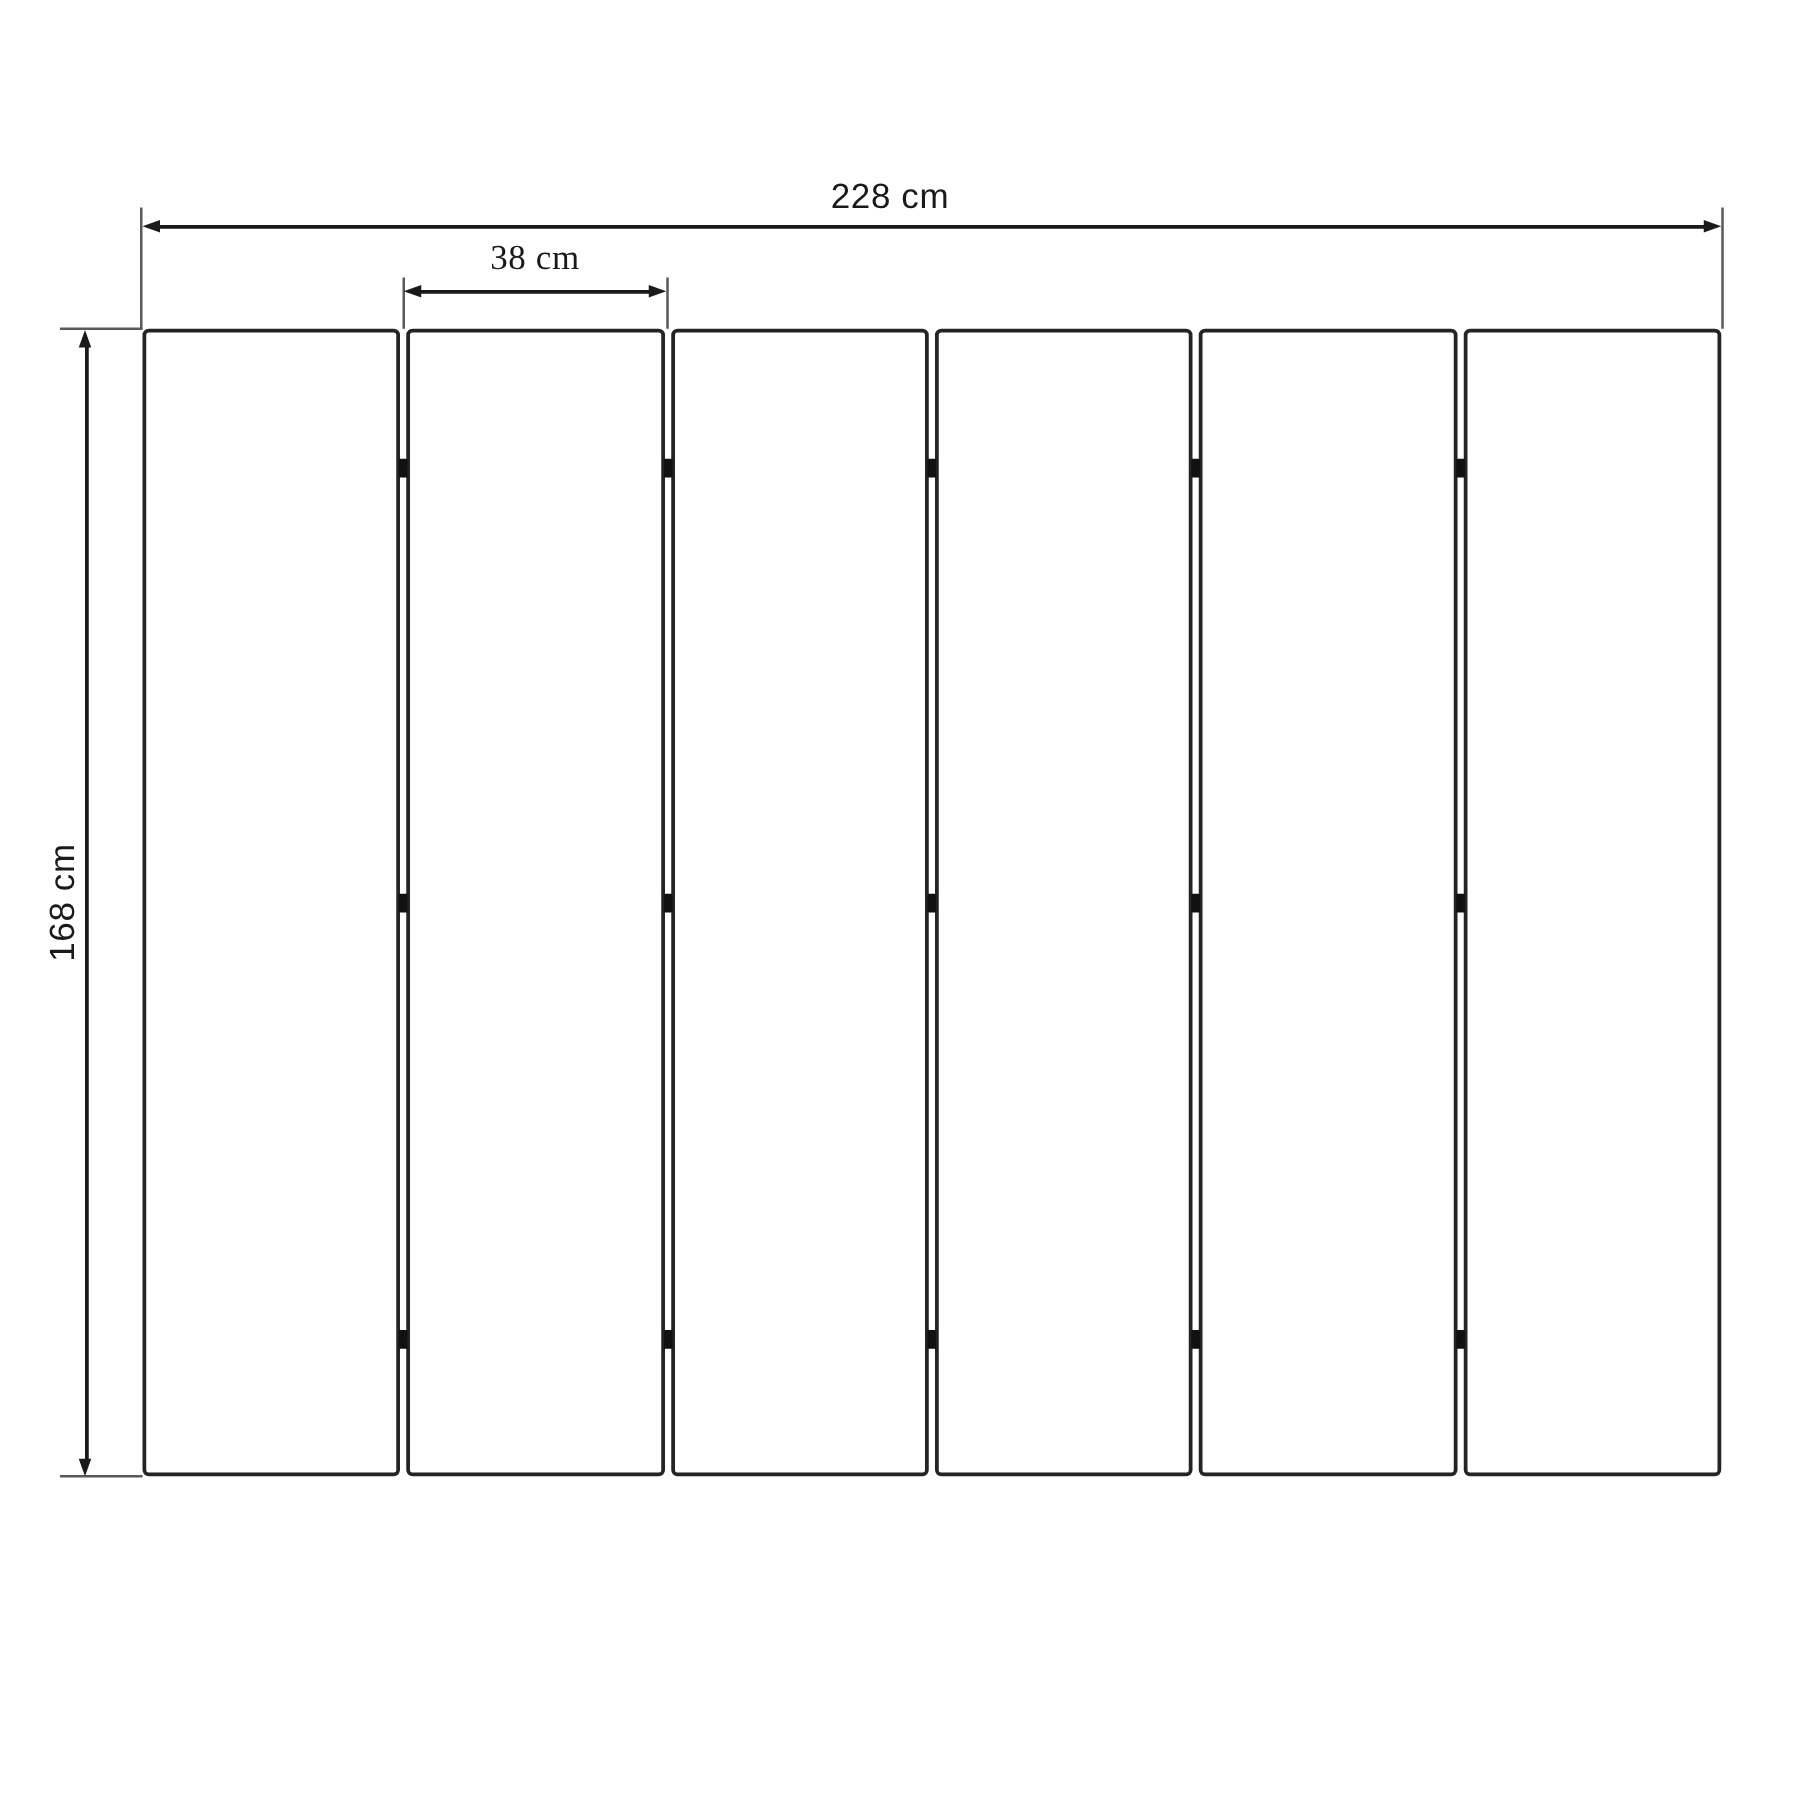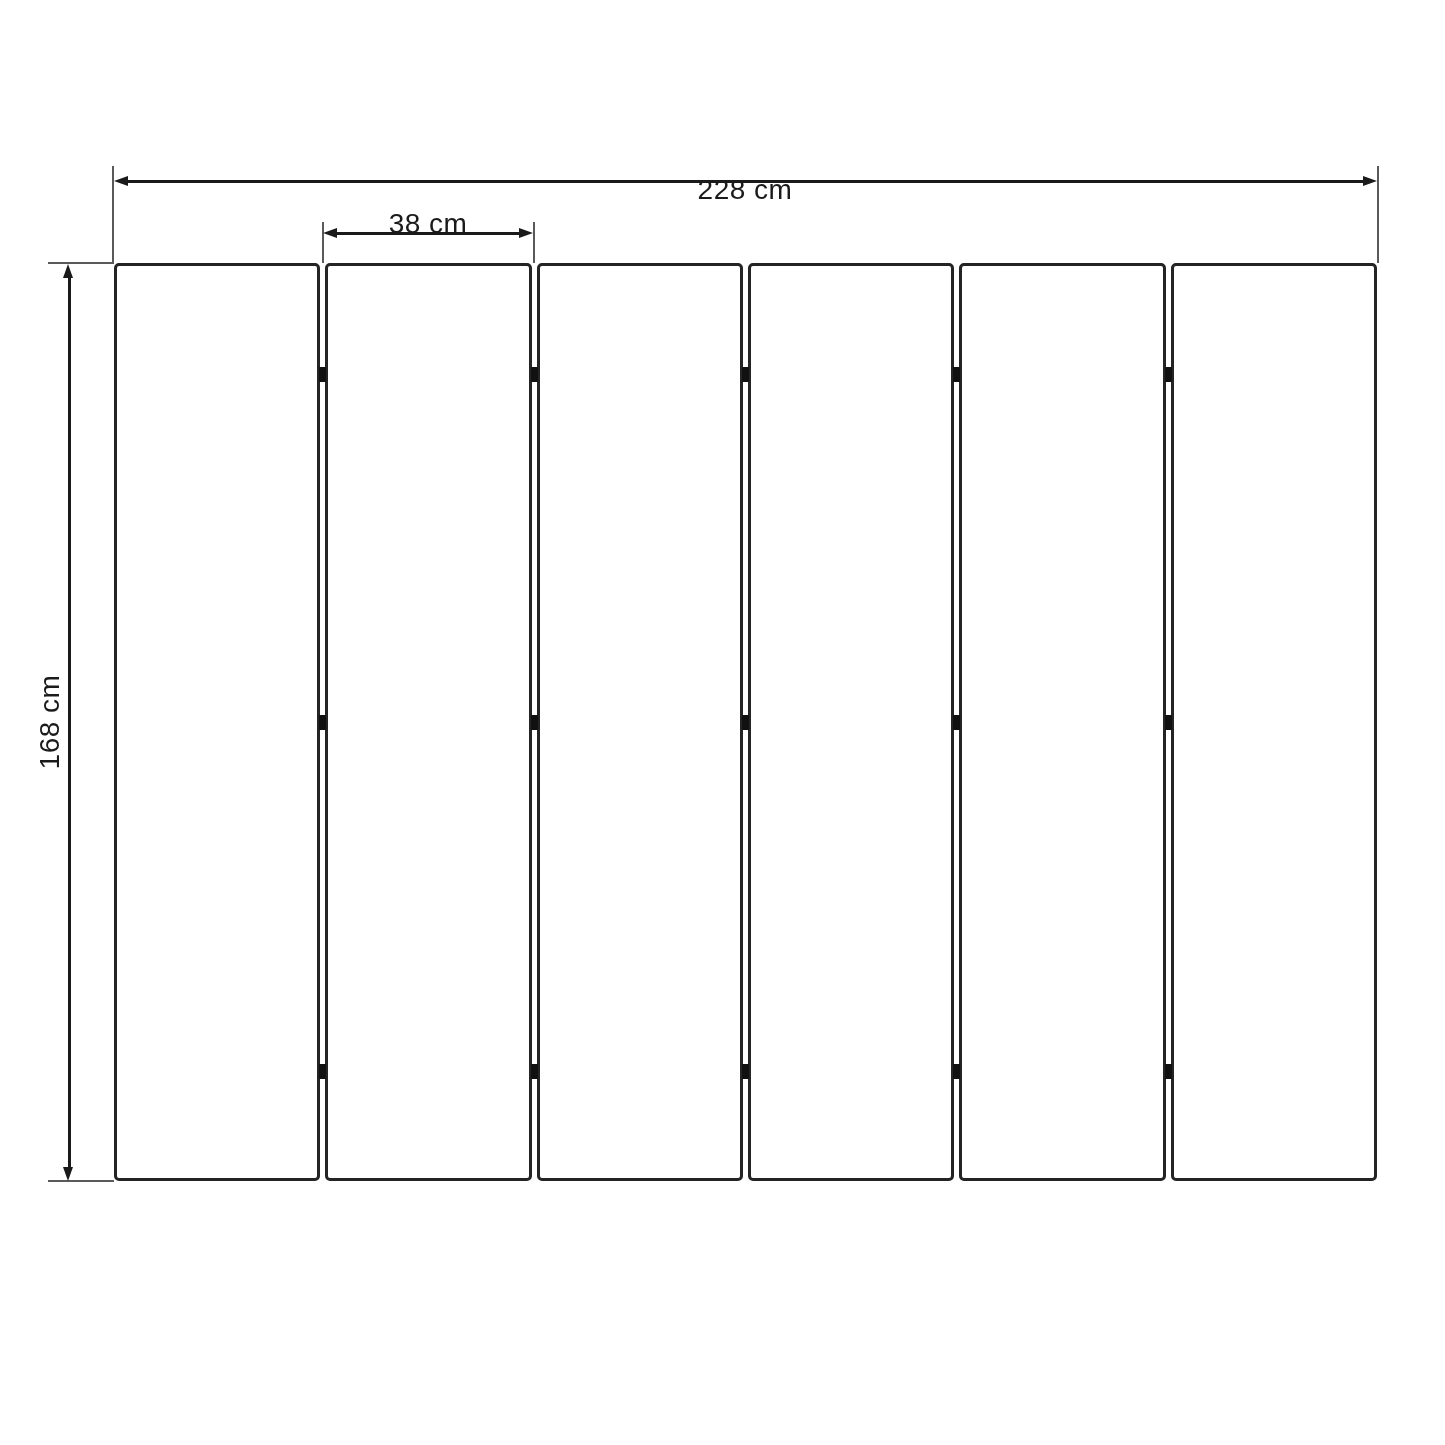--- a/index.html
+++ b/index.html
@@ -63,28 +63,28 @@
 </head>
 <body>
 
 <div class="canvas">
 
   <div class="ext-line-v" style="left:112px;top:166px;height:97px;"></div>
   <div class="ext-line-v" style="left:1377px;top:166px;height:97px;"></div>
   <div class="dim-line-h" style="left:124px;top:179.5px;width:1242px;"></div>
   <div class="arrow left" style="left:114px;top:175.5px;"></div>
   <div class="arrow right" style="left:1363px;top:175.5px;"></div>
-  <div class="dim-label" style="left:595px;top:141px;width:300px;margin-top:33px;">228 cm</div>
+  <div class="dim-label" style="left:562px;top:141px;width:300px;">228 cm</div>
 
   <div class="ext-line-v" style="left:322px;top:222px;height:41px;"></div>
   <div class="ext-line-v" style="left:533px;top:222px;height:41px;"></div>
   <div class="dim-line-h" style="left:334px;top:232px;width:188px;"></div>
   <div class="arrow left" style="left:323px;top:228px;"></div>
   <div class="arrow right" style="left:519px;top:228px;"></div>
-  <div class="dim-label" style="left:328px;top:208px;width:200px;">38 cm</div>
+  <div class="dim-label" style="left:328px;top:191px;width:200px;font-family:Liberation Serif, serif;">38 cm</div>
 
   <div class="ext-line-h" style="left:48px;top:262px;width:66px;"></div>
   <div class="ext-line-h" style="left:48px;top:1180px;width:66px;"></div>
   <div class="dim-line-v" style="left:67.5px;top:276px;height:893px;"></div>
   <div class="arrow up" style="left:63px;top:264px;"></div>
   <div class="arrow down" style="left:63px;top:1167px;"></div>
   <div class="dim-label rot" style="left:50px;top:722px;">168 cm</div>
 
   <div class="panels-row">
       <div class="panel"></div>

